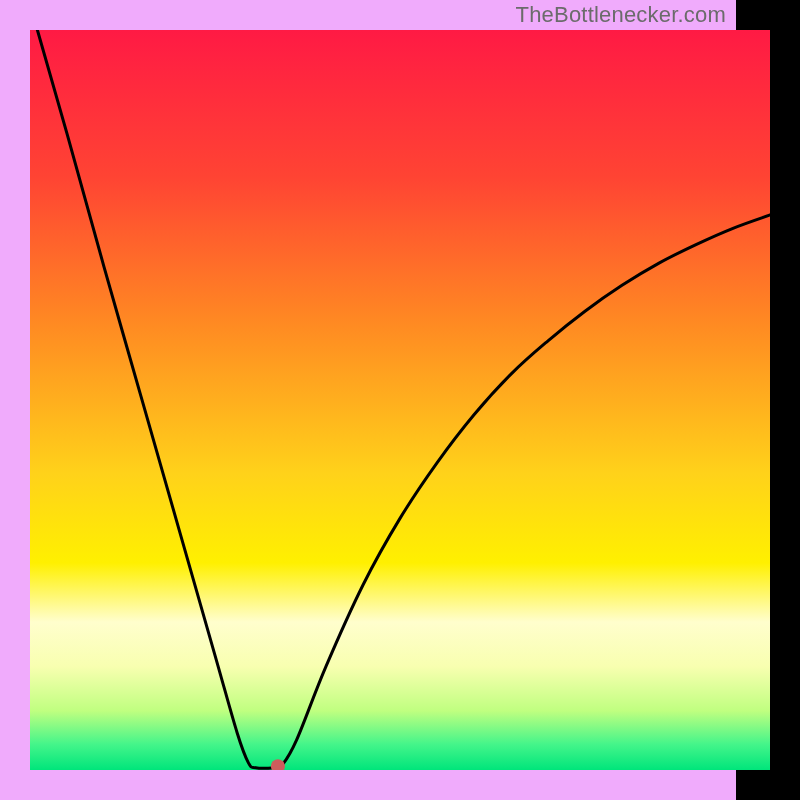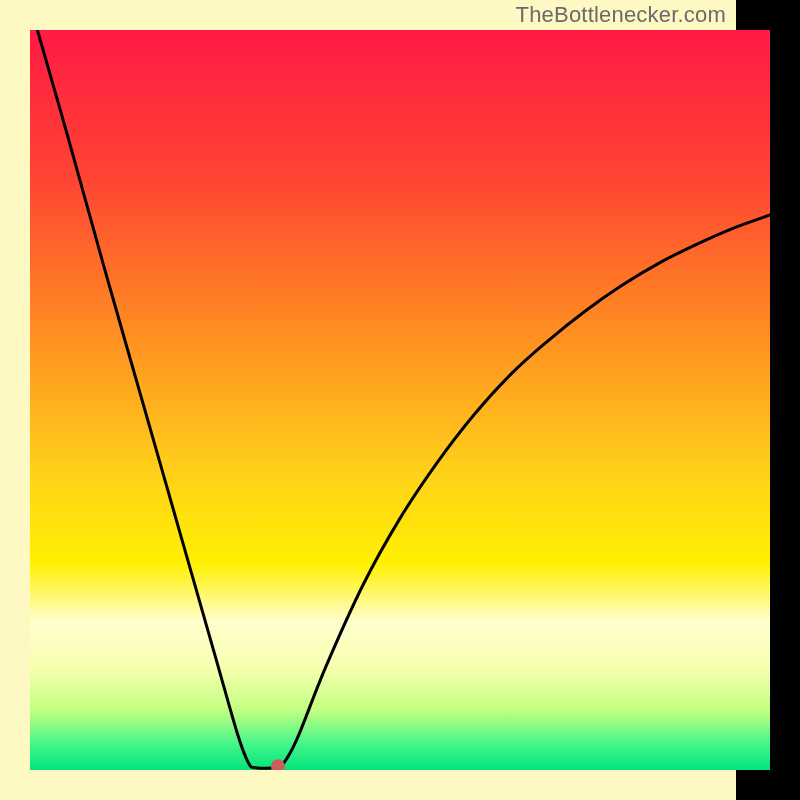--- a/index.html
+++ b/index.html
@@ -10,21 +10,21 @@
     background: #000;
     overflow: hidden;
     font-family: Arial, Helvetica, sans-serif;
   }
   .frame {
     position: absolute;
     left: 0;
     top: 0;
     width: 736px;
     height: 800px;
-    background: #fef9c3;
+    background: #f0abfc;
   }
   .watermark {
     position: absolute;
     top: 2px;
     right: 10px;
     color: #6b6b6b;
     font-size: 22px;
     font-weight: 400;
     letter-spacing: 0.2px;
     z-index: 20;

